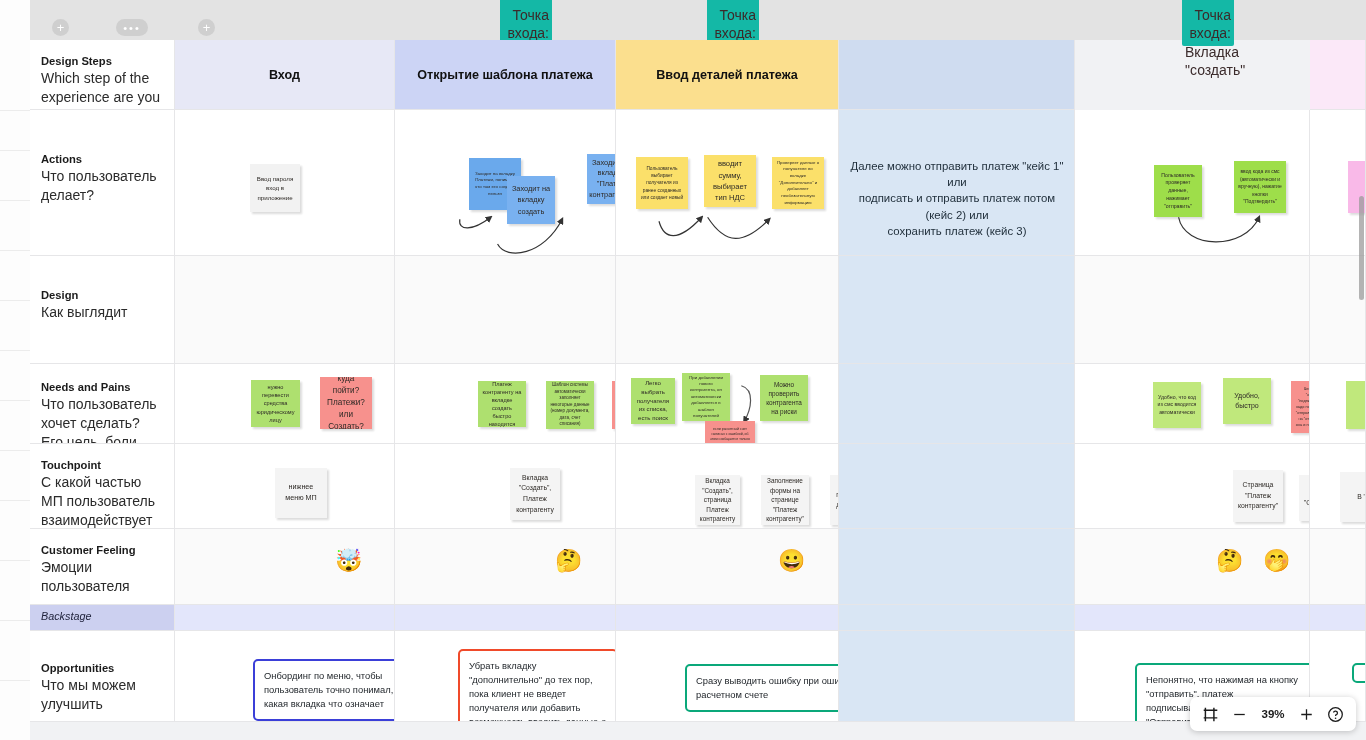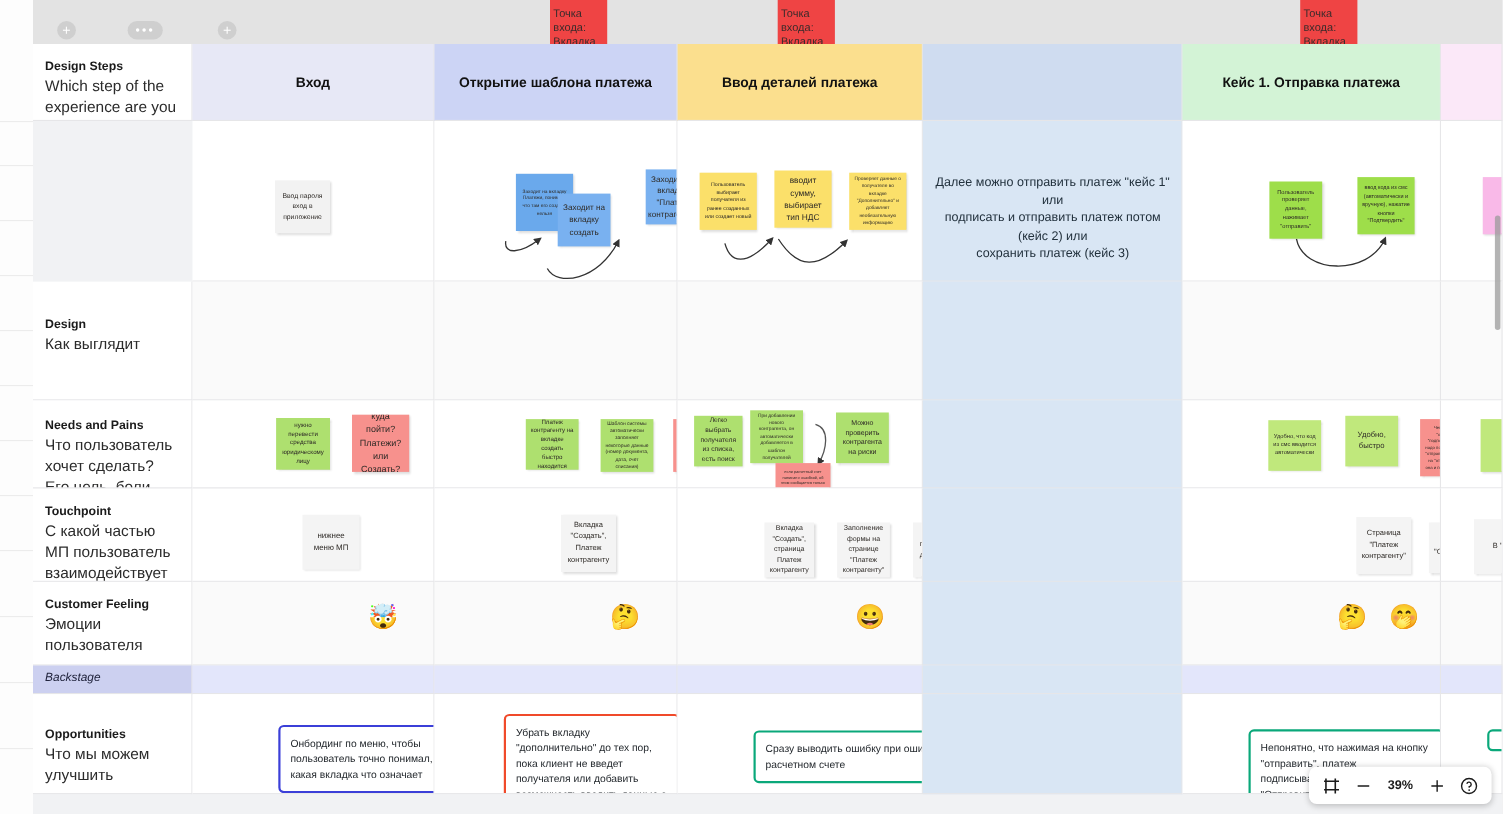--- a/index.html
+++ b/index.html
@@ -28,22 +28,22 @@
   .top-ctrl {
     position: absolute; border-radius: 50%; background: #cfcfcf;
     display: flex; align-items: center; justify-content: center;
     color: #fff;
   }
   .top-ctrl.plus { width: 17px; height: 17px; font-size: 13px; line-height: 1; }
   .top-ctrl.dots { width: 32px; height: 17px; border-radius: 9px; letter-spacing: 2px; font-size: 11px; }
 
   
   .entry-tab {
-    position: absolute; top: 0; background: #ef4444; color: #3b2b2b;
-    font-size: 10px; line-height: 1.32; text-align: left;
+    position: absolute; top: 0; background: #14b8a6; color: #3b2b2b;
+    font-size: 14px; line-height: 1.32; text-align: right;
     padding: 6px 3px 0; border-radius: 0 0 2px 2px;
   }
 
   
   .grid { position: absolute; left: 30px; top: 40px; width: 1336px; height: 682px; }
   .col { position: absolute; top: 0; height: 682px; }
   .cell {
     position: absolute; left: 0; width: 100%;
     border-right: 1px solid #e6e6e8; border-bottom: 1px solid #e6e6e8;
     background: #ffffff; overflow: hidden;
@@ -147,20 +147,26 @@
 
   <div class="grid">
 
     <div class="col labelcol" style="left:0; width:145px;">
       <div class="cell" style="top:0; height:70px;">
         <div class="lbl-wrap" style="top:14px;">
           <div class="lbl-title">Design Steps</div>
           <div class="lbl-sub">Which step of the experience are you describing?</div>
         </div>
       </div>
+      <div class="cell" style="top:70px; height:146px;">
+        <div class="lbl-wrap" style="top:42px;">
+          <div class="lbl-title">Actions</div>
+          <div class="lbl-sub">Что пользователь делает?</div>
+        </div>
+      </div>
       <div class="cell alt" style="top:216px; height:108px;">
         <div class="lbl-wrap" style="top:32px;">
           <div class="lbl-title">Design</div>
           <div class="lbl-sub">Как выглядит</div>
         </div>
       </div>
       <div class="cell" style="top:404px; height:85px;">
         <div class="lbl-wrap" style="top:14px;">
           <div class="lbl-title">Touchpoint</div>
           <div class="lbl-sub">С какой частью МП пользователь взаимодействует</div>
@@ -303,21 +309,20 @@
       </div>
       <div class="cell" style="top:216px; height:108px; background:#d9e6f4;"></div>
       <div class="cell" style="top:324px; height:80px; background:#d9e6f4;"></div>
       <div class="cell" style="top:404px; height:85px; background:#d9e6f4;"></div>
       <div class="cell" style="top:489px; height:76px; background:#d9e6f4;"></div>
       <div class="cell" style="top:565px; height:26px; background:#d9e6f4;"></div>
       <div class="cell" style="top:591px; height:91px; background:#d9e6f4;"></div>
     </div>
 
     <div class="col" style="left:1045px; width:235px;">
-      <div class="cell hdr" style="top:0; height:70px; background:#d3f3d6;">Кейс 1. Отправка платежа</div>
       <div class="cell" style="top:70px; height:146px;">
         <svg class="arrows" viewBox="0 0 235 146">
           <path d="M104 108 C 110 140, 170 142, 185 108" stroke="#333" stroke-width="1.2" fill="none" marker-end="url(#a5)"></path>
           <defs>
               <marker id="a5" markerWidth="6" markerHeight="6" refX="4" refY="3" orient="auto">
                 <path d="M0,0 L6,3 L0,6 z" fill="#333"></path>
               </marker>
             </defs>
         </svg>
         <div class="note" style="left:79px; top:55px; width:48px; height:52px; background:#9ede4a; font-size:5.2px; line-height:1.5;">Пользователь проверяет данные, нажимает "отправить"</div>

